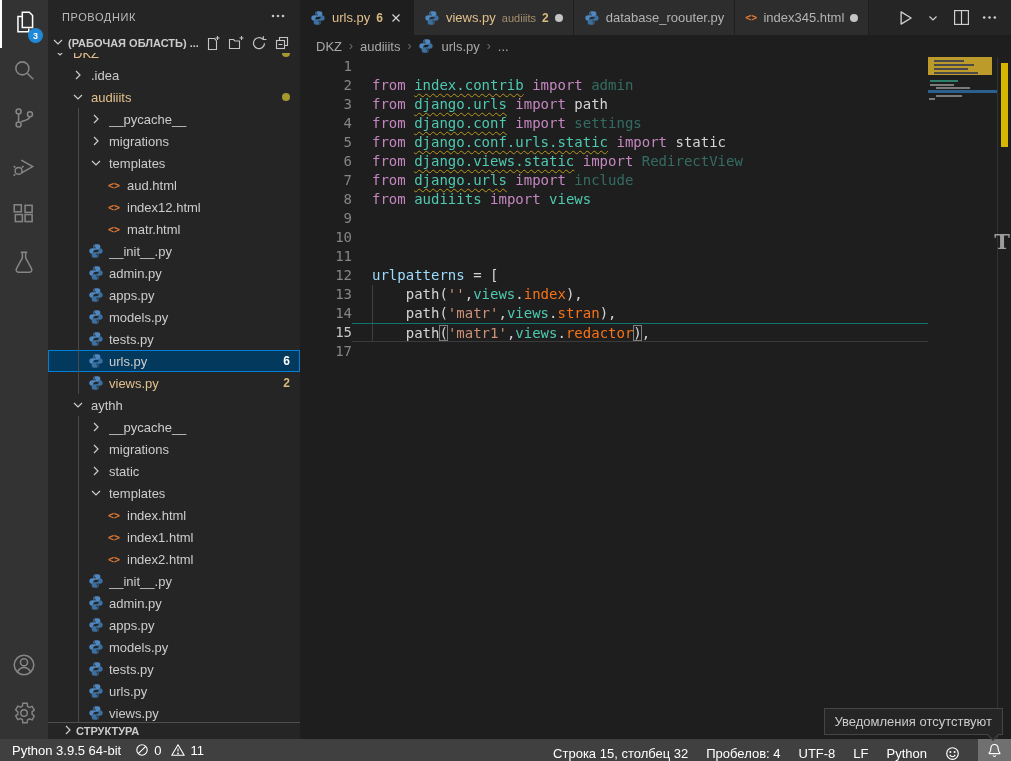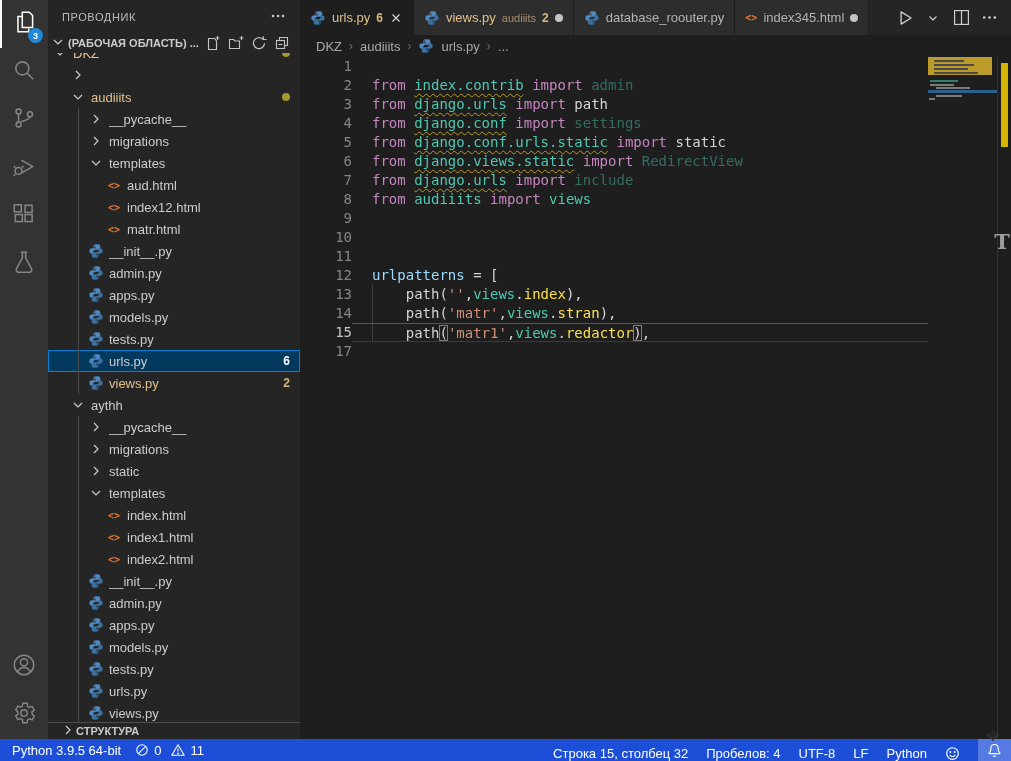--- a/index.html
+++ b/index.html
@@ -59,38 +59,38 @@
   .crow.cur .ln { color:#c6c6c6; }
   .ltext { flex:1; padding-left:20px; white-space:pre; color:#d4d4d4; position:relative; }
   .crow.cur .ltext { border-top:1px solid #0f766e; border-bottom:1px solid #3a3a3a; }
   .iguide { position:absolute; left:20px; top:0; bottom:0; width:1px; background:#404040; }
   .tk-kw { color:#c586c0; }
   .tk-mod { color:#4ec9b0; }
   .tk-modw { color:#4ec9b0; text-decoration:underline wavy #b89a1a 1px; text-underline-offset:3px; }
   .tk-faded { color:#4ec9b0; opacity:.45; }
   .tk-plain { color:#d4d4d4; }
   .tk-var { color:#9cdcfe; }
-  .tk-prop { color:#fde047; }
+  .tk-prop { color:#f97316; }
   .tk-str { color:#ce9178; }
   .bm { outline:1px solid #7f7f7f; outline-offset:-1px; }
 
   
   .minimap { position:absolute; right:14px; top:0; width:69px; height:130px; }
   .mm { position:absolute; }
   .mm-y { left:0; top:3; width:64px; height:18px; background:#bd9b2a; }
   .mm-dash { background:#4a4a4a; height:2px; }
   .mm-teal { background:#2f7f6f; height:2px; }
   .mm-gray { background:#7a7a7a; height:2px; }
   .mm-blue { left:0; top:33px; width:69px; height:3px; background:#2b5f8f; }
   .ruler { position:absolute; right:0; top:0; width:14px; height:682px; border-left:1px solid rgba(255,255,255,.09); }
   .ruler-warn { position:absolute; right:3px; top:6px; width:7px; height:84px; background:#d7b600; }
   .ruler-t { position:absolute; right:1px; top:172px; color:#9d9d9d; font:700 21px "DejaVu Serif", serif; }
 
   
-  .statusbar { position:absolute; left:0; bottom:0; width:1011px; height:22px; background:#1d4ed8; color:#ffffff; display:flex; align-items:center; font-size:13px; }
+  .statusbar { position:absolute; left:0; bottom:0; width:1011px; height:22px; background:#404040; color:#ffffff; display:flex; align-items:center; font-size:13px; }
   .sb-left { display:flex; align-items:center; gap:14px; padding-left:12px; }
   .sb-right { margin-left:auto; display:flex; align-items:flex-end; gap:18px; height:100%; }
   .probs { display:flex; align-items:center; gap:4px; }
   .probs svg { margin-right:1px; }
   .sb-bell { display:flex; align-items:center; height:100%; padding:0 9px; background:rgba(255,255,255,.25); }
 
   
   .tooltip { position:absolute; right:8px; bottom:26px; background:#252526; border:1px solid #454545; color:#cccccc; font-size:13px; padding:5px 10px; white-space:nowrap; }
   .tt-arrow { position:absolute; right:14px; bottom:22px; width:8px; height:8px; background:#252526; border-right:1px solid #454545; border-bottom:1px solid #454545; transform:rotate(45deg); }
 </style>
@@ -202,20 +202,21 @@
           </span>
           <span class="tlabel mod">DKZ</span>
           <span class="tdot"></span>
         </div>
         <div class="trow" style="padding-left: 22px;">
           <span class="ticon">
             <svg width="16" height="16" viewBox="0 0 16 16" fill="none" stroke="#cccccc" stroke-width="1.2">
               <path d="M6 4l4 4-4 4"></path>
             </svg>
           </span>
+          <span class="tlabel">.idea</span>
         </div>
         <div class="trow" style="padding-left: 22px;">
           <span class="ticon">
             <svg width="16" height="16" viewBox="0 0 16 16" fill="none" stroke="#cccccc" stroke-width="1.2">
               <path d="M4 6l4 4 4-4"></path>
             </svg>
           </span>
           <span class="tlabel mod">audiiits</span>
           <span class="tdot"></span>
         </div>
@@ -703,15 +704,16 @@
         </span>
       <span class="sb-bell">
           <svg width="15" height="15" viewBox="0 0 14 14" fill="none" stroke="#ffffff" stroke-width="1.1">
             <path d="M7 1.4c-2.2 0-3.4 1.6-3.4 3.7 0 2.8-.9 3.6-1.6 4.2v.6h10v-.6c-.7-.6-1.6-1.4-1.6-4.2 0-2.1-1.2-3.7-3.4-3.7z" stroke-linejoin="round"></path>
             <path d="M5.7 11.6a1.35 1.35 0 0 0 2.6 0"></path>
           </svg>
         </span>
     </div>
   </div>
 
+  <div class="tooltip">Уведомления отсутствуют</div>
   <div class="tt-arrow"></div>
 
 </div>
 
 </body></html>

